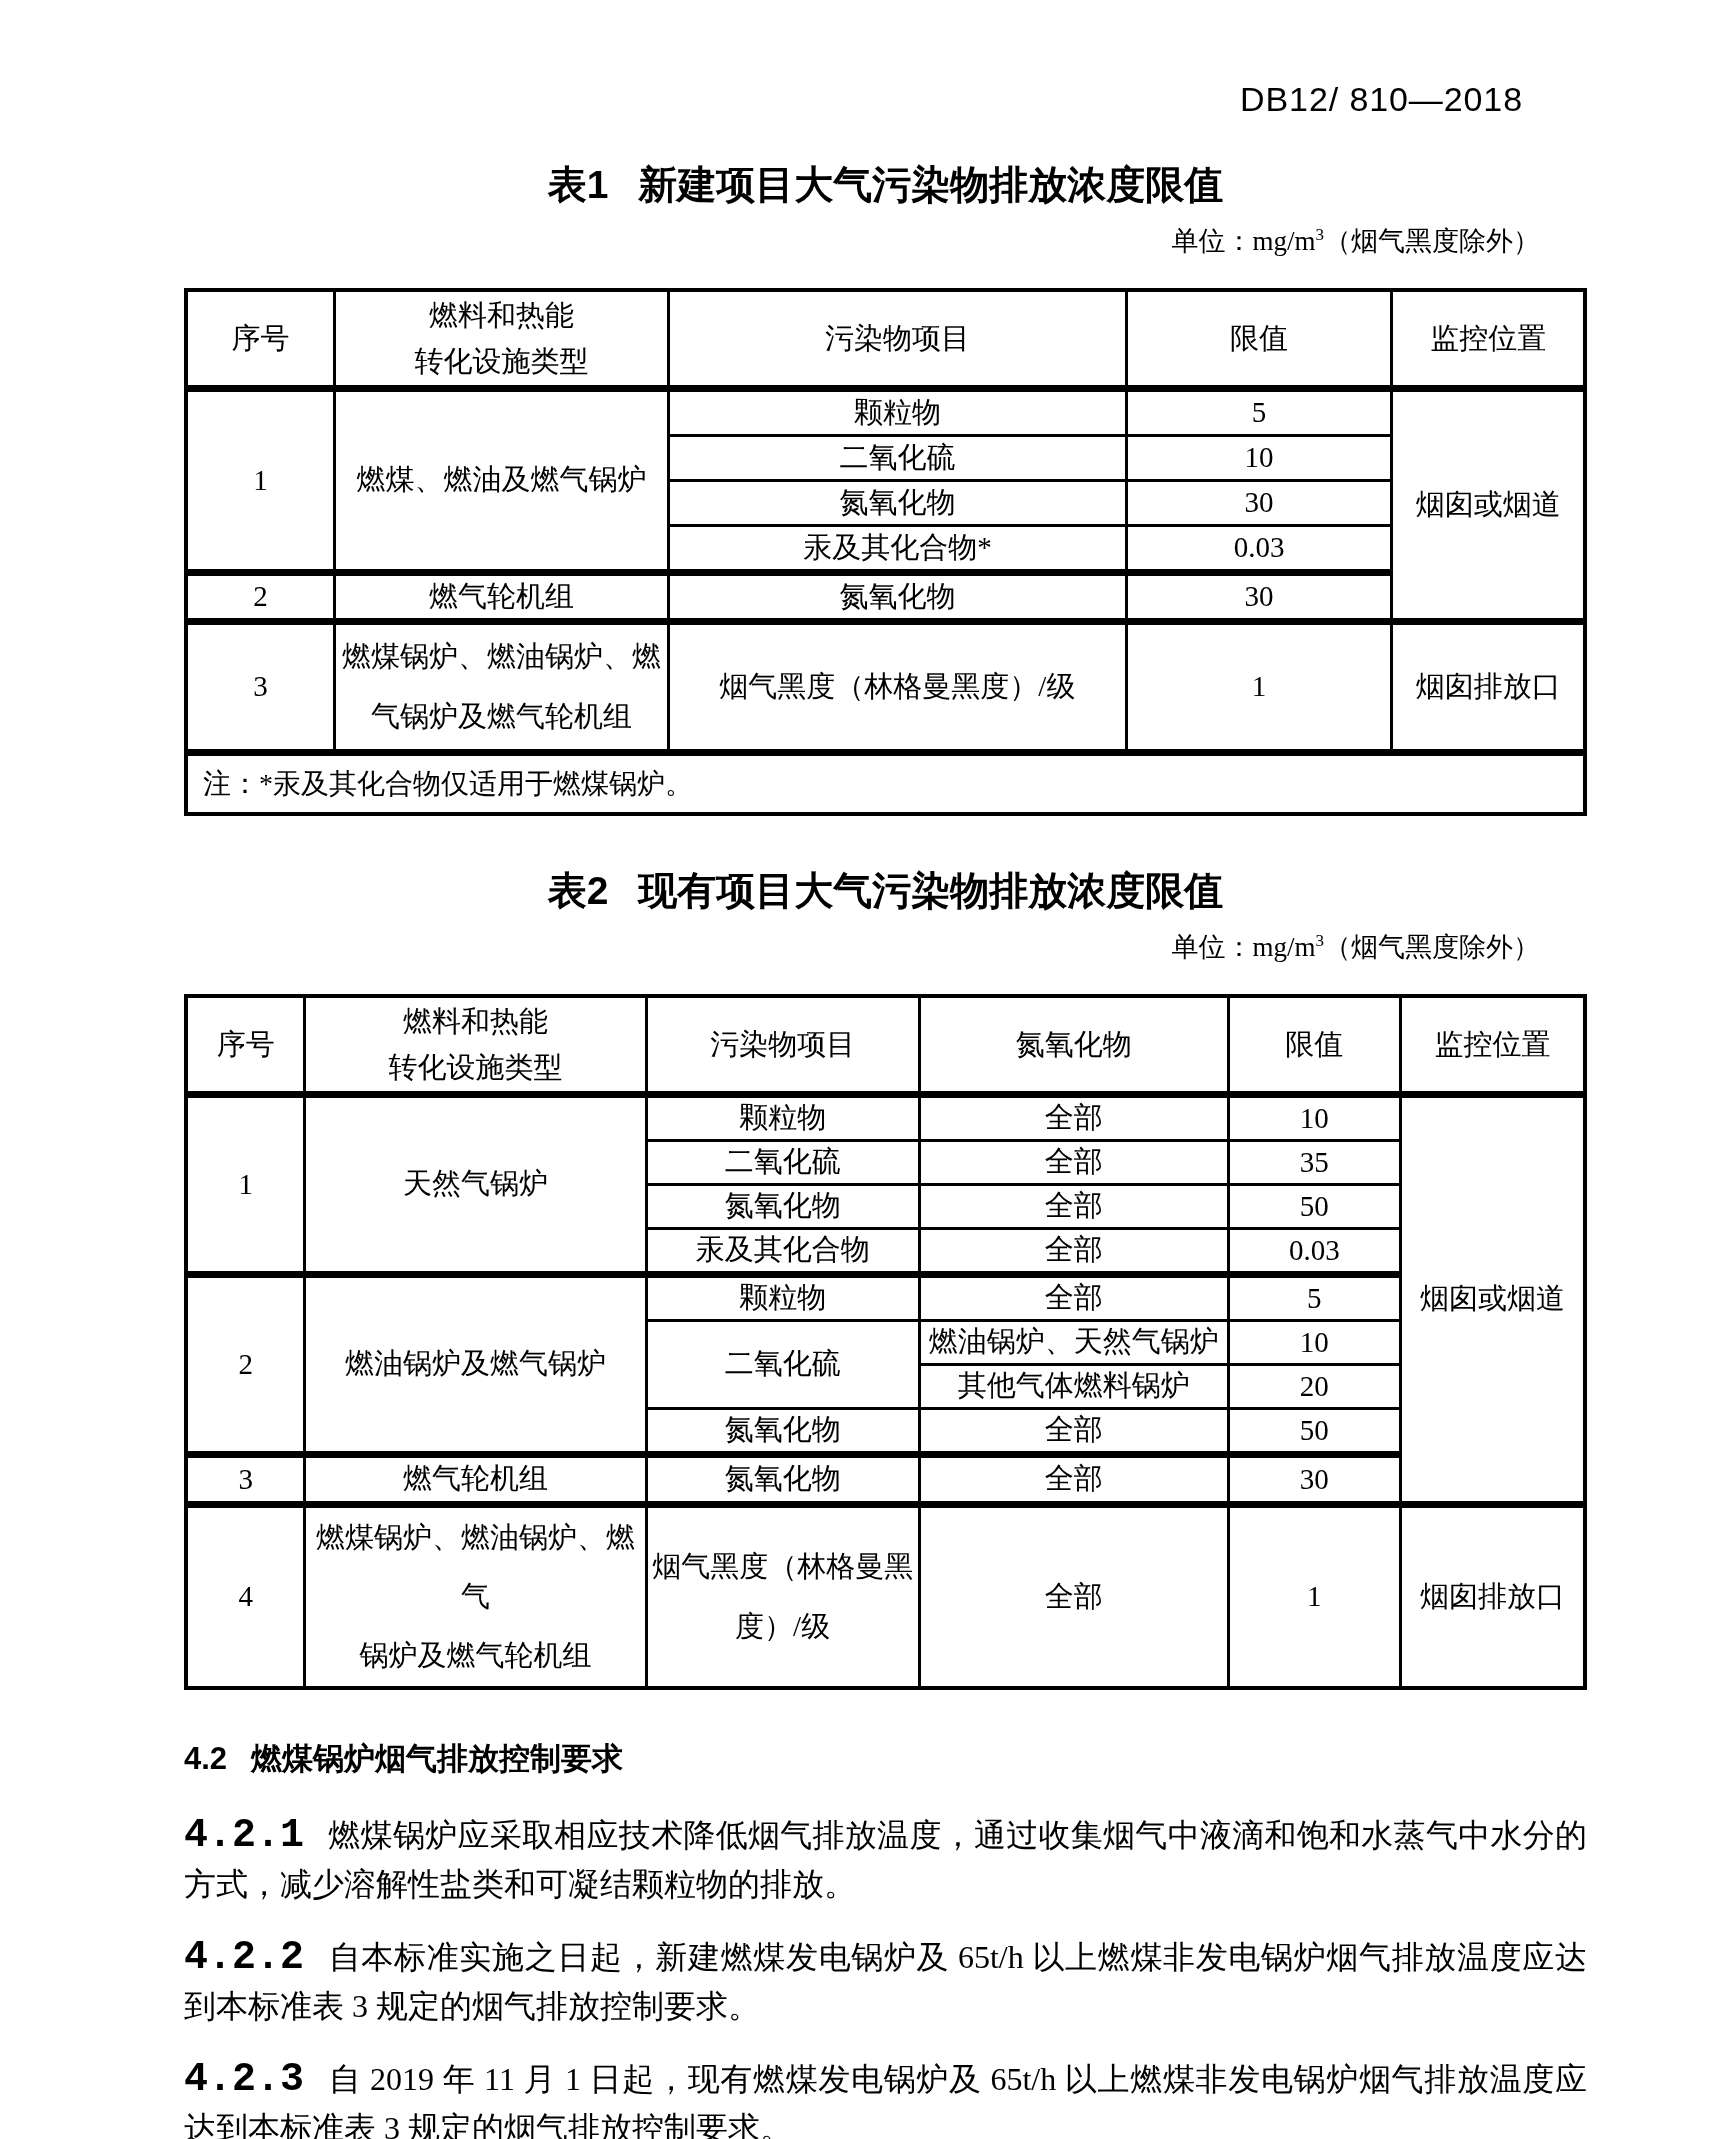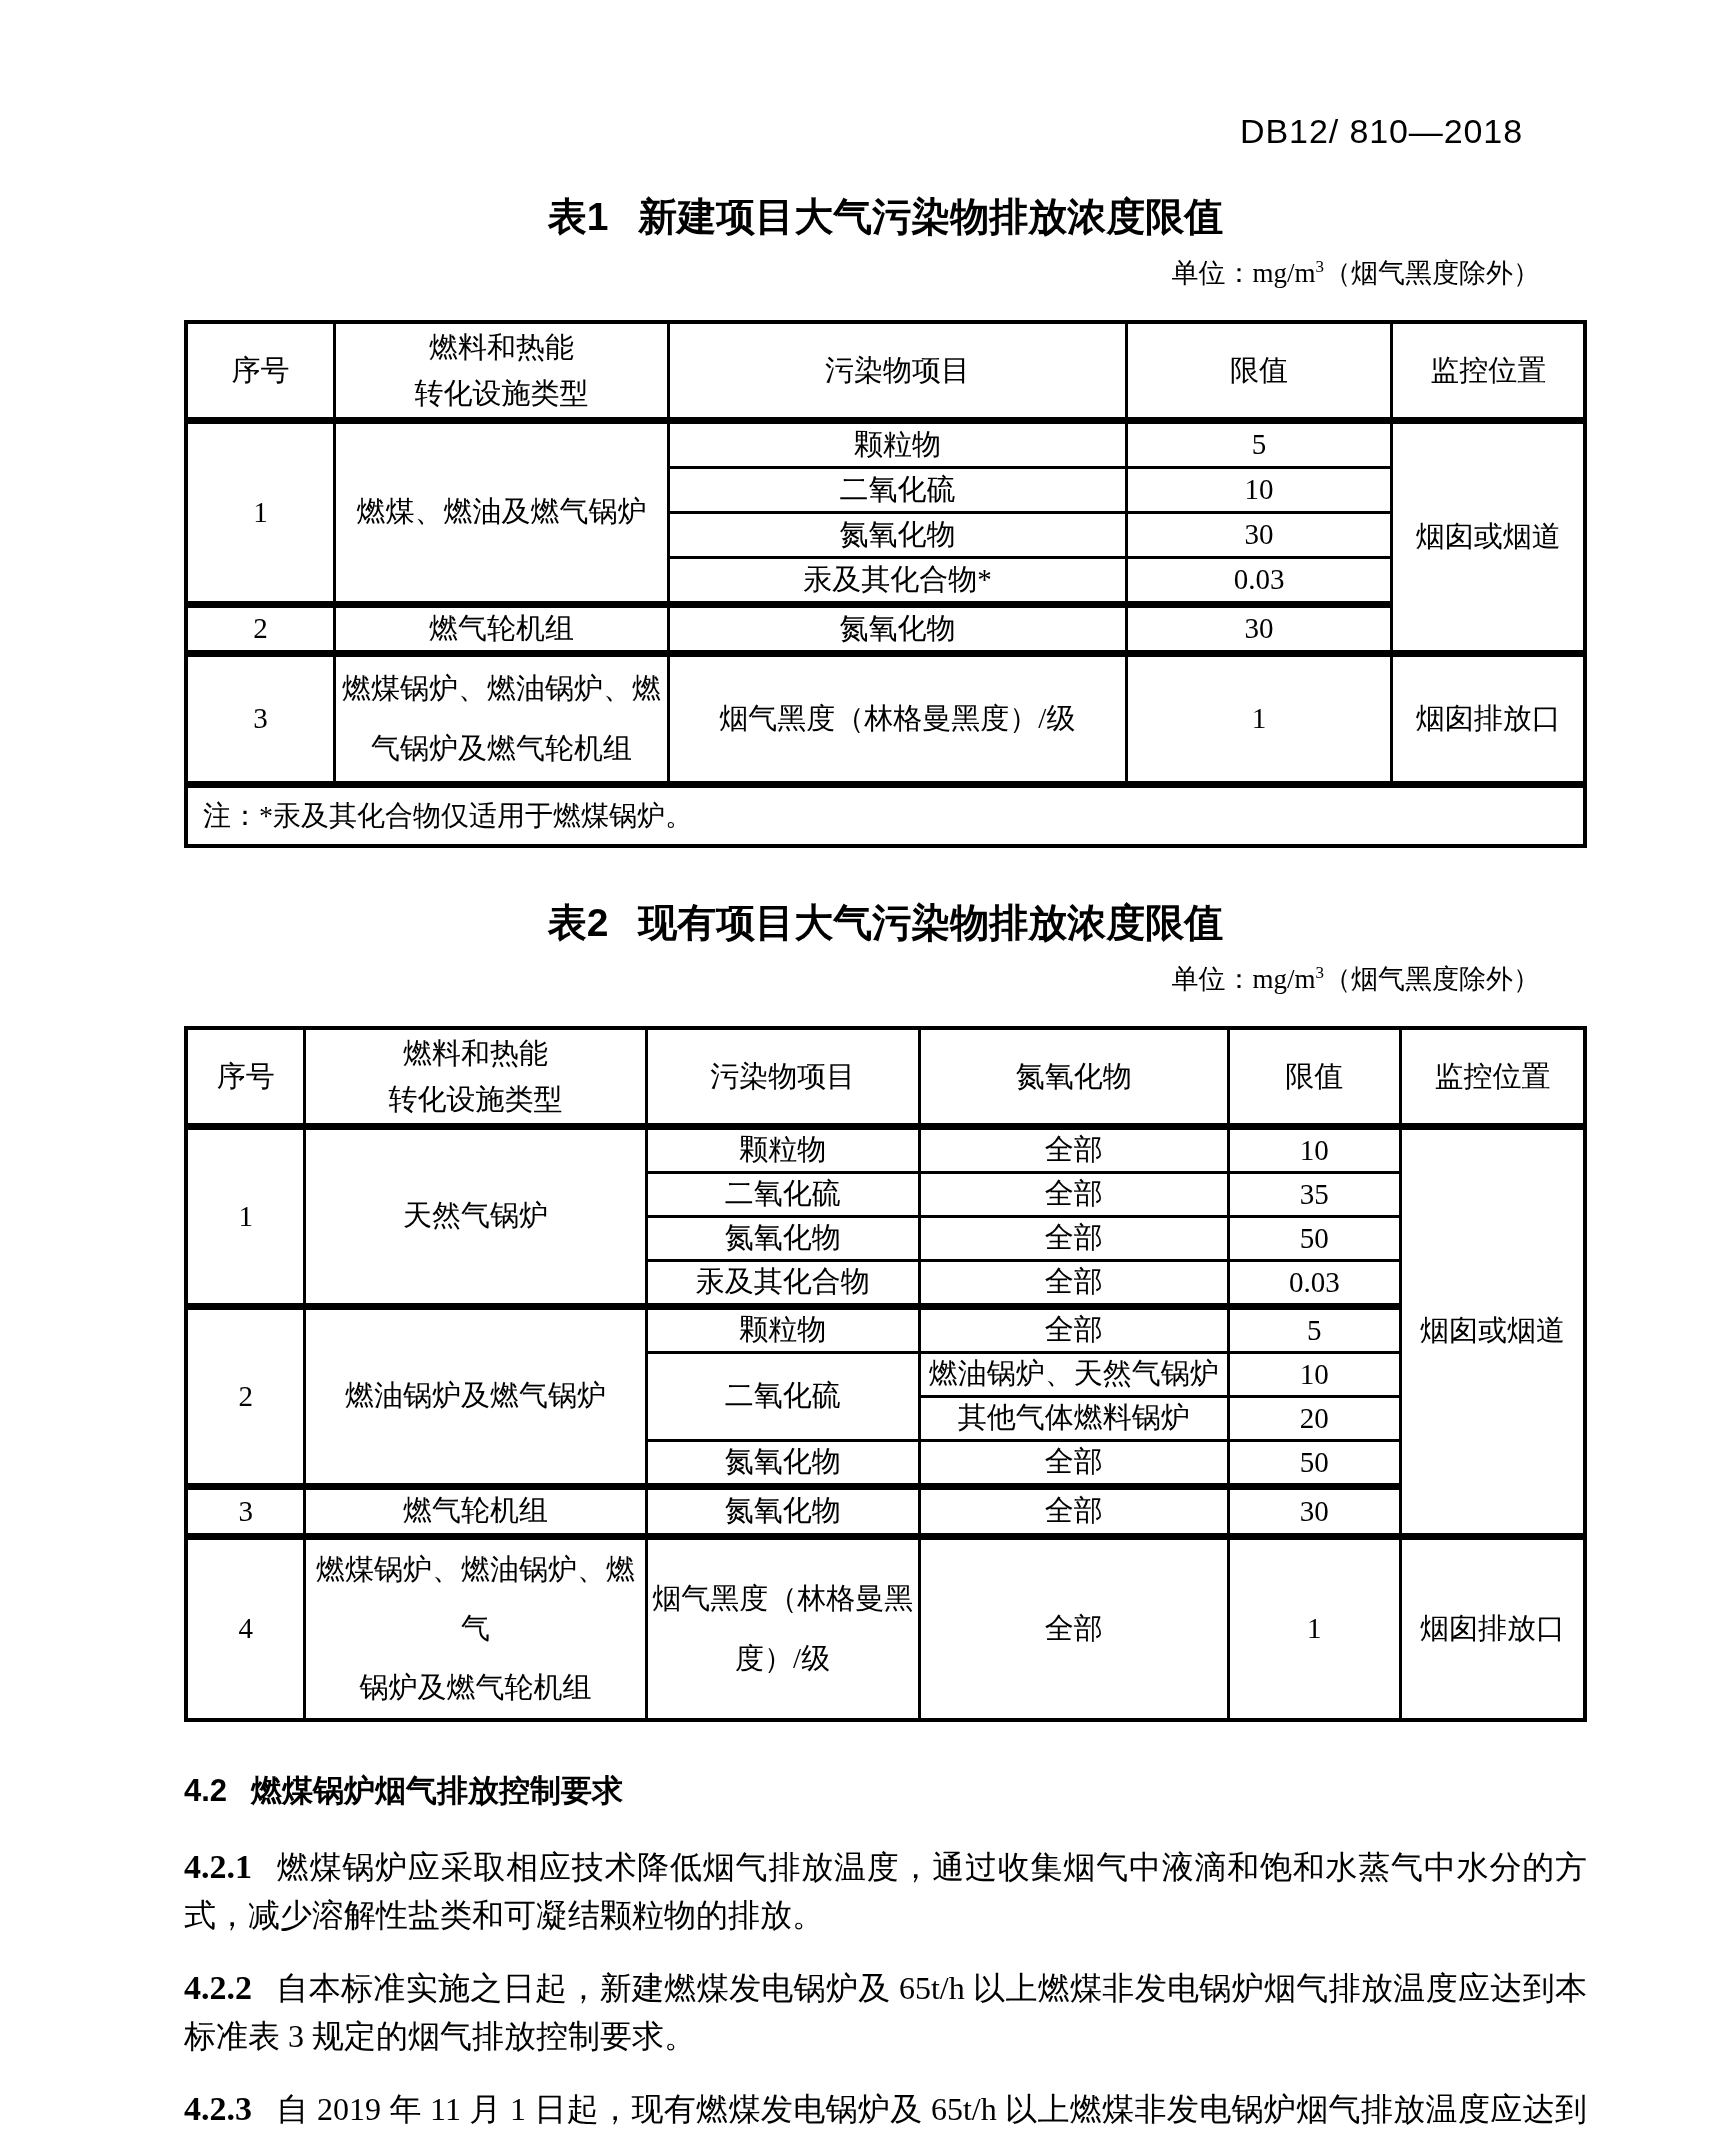--- a/index.html
+++ b/index.html
@@ -4,21 +4,21 @@
 <style>
   html,body { margin:0; padding:0; }
   body {
     width:1734px; height:2452px; background:#ffffff; color:#000;
     font-family:"Liberation Serif","DejaVu Serif",serif;
     position:relative; overflow:hidden;
   }
   .content { padding-left:184px; padding-right:147px; }
 
   .doc-code {
-    padding-top:112px; text-align:right; padding-right:64px;
+    padding-top:80px; text-align:right; padding-right:64px;
     font-family:"Liberation Sans","DejaVu Sans",sans-serif;
     font-size:34px; letter-spacing:0.9px;
   }
 
   .tbl-title {
     margin-top:39px; text-align:center; font-size:39px; font-weight:bold;
     font-family:"Liberation Sans","DejaVu Sans",sans-serif;
   }
   .tbl-title .tgap { display:inline-block; width:30px; }
 
@@ -40,21 +40,21 @@
   .t2 tr.g4 td { height:141px; }
   .two-line { line-height:2.05; display:inline-block; }
 
   .sec-h {
     margin-top:48px; font-size:31px; font-weight:bold;
     font-family:"Liberation Sans","DejaVu Sans",sans-serif;
   }
   .cgap { display:inline-block; width:24px; }
   p.clause { margin:25px 0 0 0; font-size:32px; line-height:48px; text-align:justify; }
   p.clause .cnum {
-    font-family:Liberation Serif, serif; font-weight:bold; font-size:34px;
+    font-family:Liberation Mono, monospace; font-weight:bold; font-size:40px;
   }
 </style>
 </head>
 <body>
 
 <div class="content">
 
   <div class="doc-code">DB12/ 810—2018</div>
 
   <div class="tbl-title">

